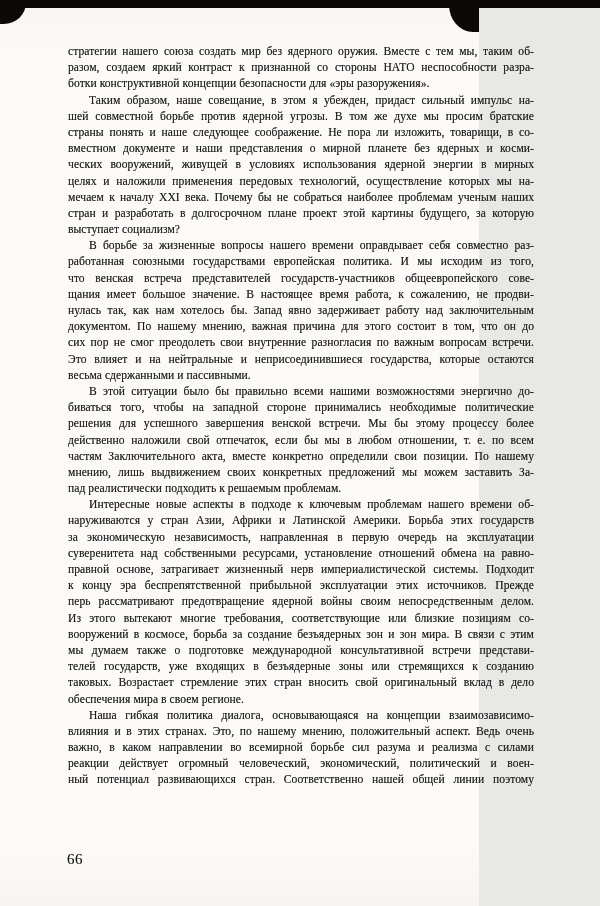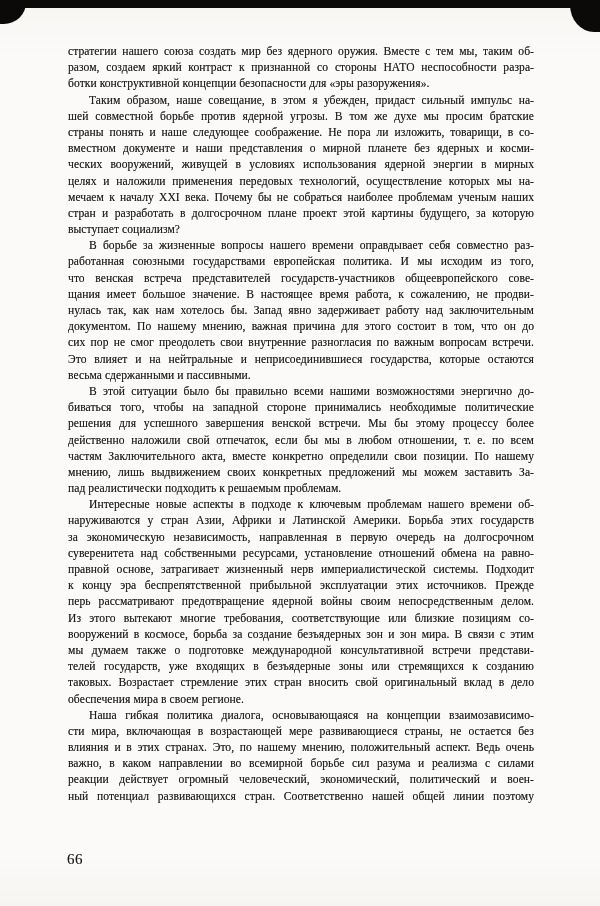--- a/index.html
+++ b/index.html
@@ -5,21 +5,21 @@
   html, body {
     margin: 0;
     padding: 0;
     width: 600px;
     height: 906px;
     overflow: hidden;
     background: #e8e8e6;
   }
   .page {
     position: relative;
-    width: 600px;
+    width: 479px;
     height: 906px;
     background: linear-gradient(180deg, #f7f6f3 0%, #fbfaf8 6%, #fbfaf8 94%, #f6f5f2 100%);
     font-family: "Liberation Serif", "DejaVu Serif", serif;
     color: #1e1d1c;
   }
   
   .scan-bar {
     position: absolute;
     top: 0; left: 0;
     width: 600px; height: 8px;
@@ -109,35 +109,34 @@
         <div class="line">биваться того, чтобы на западной стороне принимались необходимые политические</div>
         <div class="line">решения для успешного завершения венской встречи. Мы бы этому процессу более</div>
         <div class="line">действенно наложили свой отпечаток, если бы мы в любом отношении, т. е. по всем</div>
         <div class="line">частям Заключительного акта, вместе конкретно определили свои позиции. По нашему</div>
         <div class="line">мнению, лишь выдвижением своих конкретных предложений мы можем заставить За-</div>
         <div class="line last">пад реалистически подходить к решаемым проблемам.</div>
       </div>
       <div class="para">
         <div class="line indent">Интересные новые аспекты в подходе к ключевым проблемам нашего времени об-</div>
         <div class="line">наруживаются у стран Азии, Африки и Латинской Америки. Борьба этих государств</div>
-        <div class="line">за экономическую независимость, направленная в первую очередь на долгосрочном</div>
+        <div class="line">за экономическую независимость, направленная в первую очередь на эксплуатации</div>
         <div class="line">суверенитета над собственными ресурсами, установление отношений обмена на равно-</div>
         <div class="line">правной основе, затрагивает жизненный нерв империалистической системы. Подходит</div>
         <div class="line">к концу эра беспрепятственной прибыльной эксплуатации этих источников. Прежде</div>
         <div class="line">перь рассматривают предотвращение ядерной войны своим непосредственным делом.</div>
         <div class="line">Из этого вытекают многие требования, соответствующие или близкие позициям со-</div>
         <div class="line">вооружений в космосе, борьба за создание безъядерных зон и зон мира. В связи с этим</div>
         <div class="line">мы думаем также о подготовке международной консультативной встречи представи-</div>
         <div class="line">телей государств, уже входящих в безъядерные зоны или стремящихся к созданию</div>
         <div class="line">таковых. Возрастает стремление этих стран вносить свой оригинальный вклад в дело</div>
         <div class="line last">обеспечения мира в своем регионе.</div>
       </div>
       <div class="para">
         <div class="line indent">Наша гибкая политика диалога, основывающаяся на концепции взаимозависимо-</div>
-        <div class="line">сти мира, включающая в возрастающей мере развивающиеся страны, не остается без</div>
         <div class="line">влияния и в этих странах. Это, по нашему мнению, положительный аспект. Ведь очень</div>
         <div class="line">важно, в каком направлении во всемирной борьбе сил разума и реализма с силами</div>
         <div class="line">реакции действует огромный человеческий, экономический, политический и воен-</div>
         <div class="line">ный потенциал развивающихся стран. Соответственно нашей общей линии поэтому</div>
       </div>
     </div>
 
   <div class="page-number">66</div>
 </div>
 

